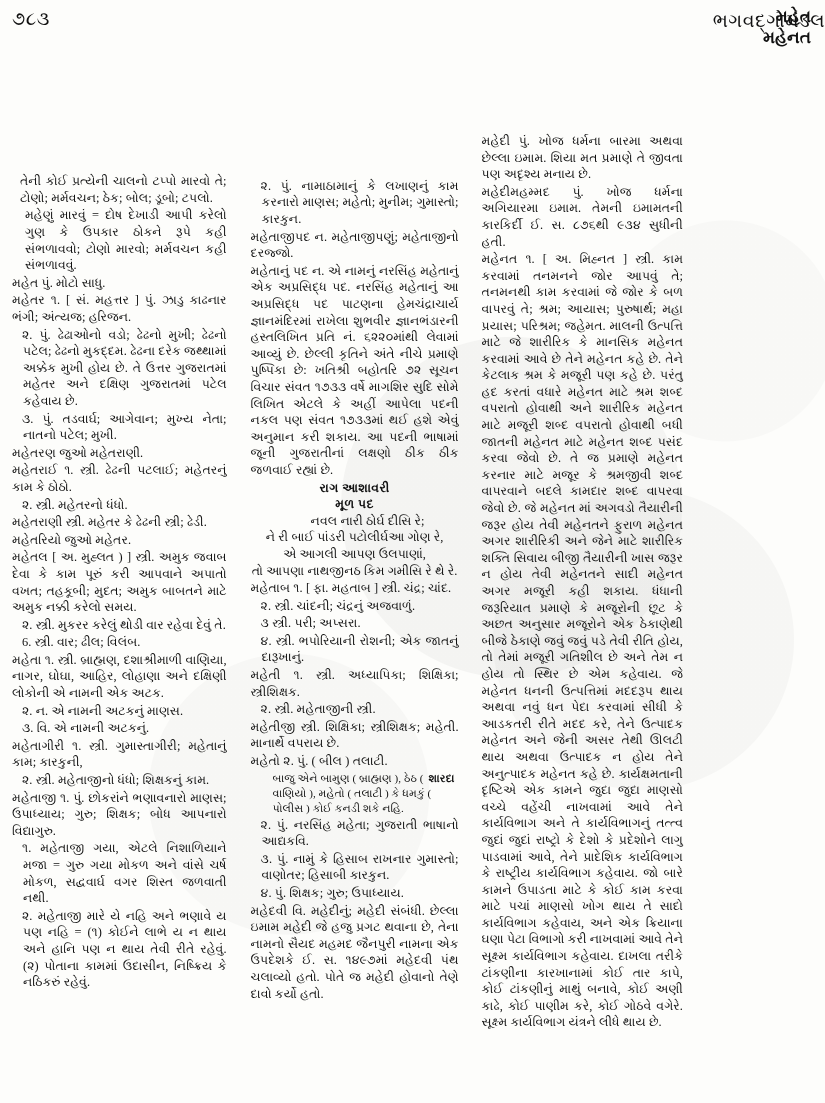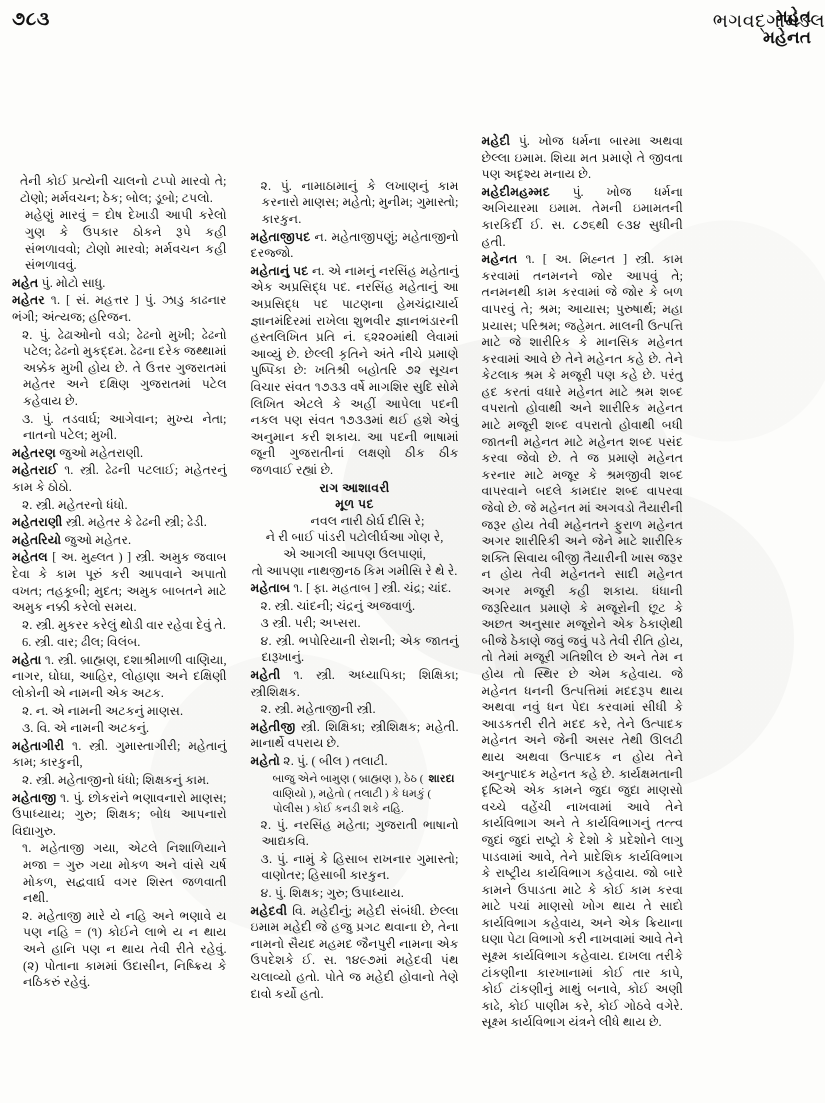--- a/index.html
+++ b/index.html
@@ -30,21 +30,21 @@
   
   #runhead {
     position: absolute;
     left: 0; right: 0; top: 0;
     height: 58px;
   }
   .rh-folio {
     position: absolute;
     left: 12px; top: 8px;
     font-size: 19px;
-    font-weight: 700;
+    font-weight: 400;
     letter-spacing: 0.5px;
   }
   .rh-title {
     position: absolute;
     left: 0; right: 0; top: 10px;
     text-align: right;
     font-size: 19px;
     font-weight: 400;
     letter-spacing: 0.5px;
   }
@@ -86,21 +86,21 @@
     flex: 0 0 1px;
   }
 
   
   .entry {
     margin: 0 0 1px 0;
     text-align: justify;
     text-justify: inter-word;
   }
   .hw {
-    font-weight: 700;
+    font-weight: 400;
     letter-spacing: 0.2px;
   }
   .sense {
     padding-left: 11px;
     text-indent: -1px;
   }
   .cont {
     padding-left: 8px;
   }
   .runon {

